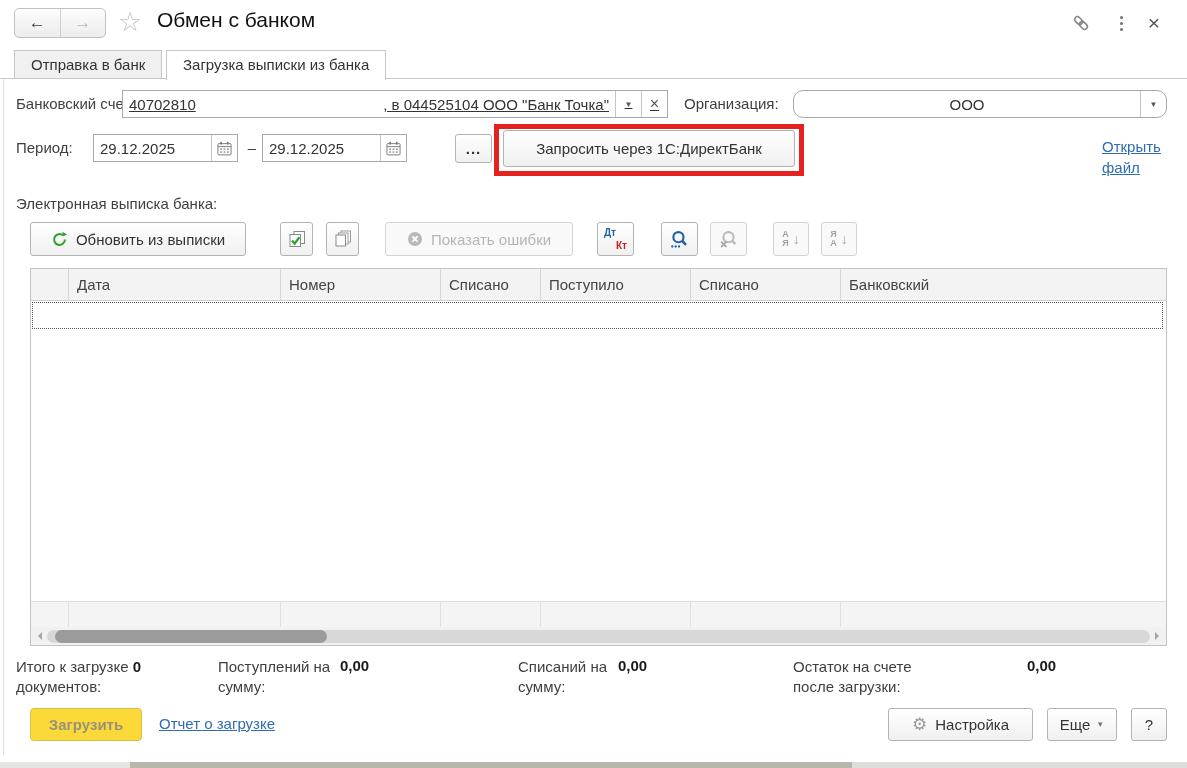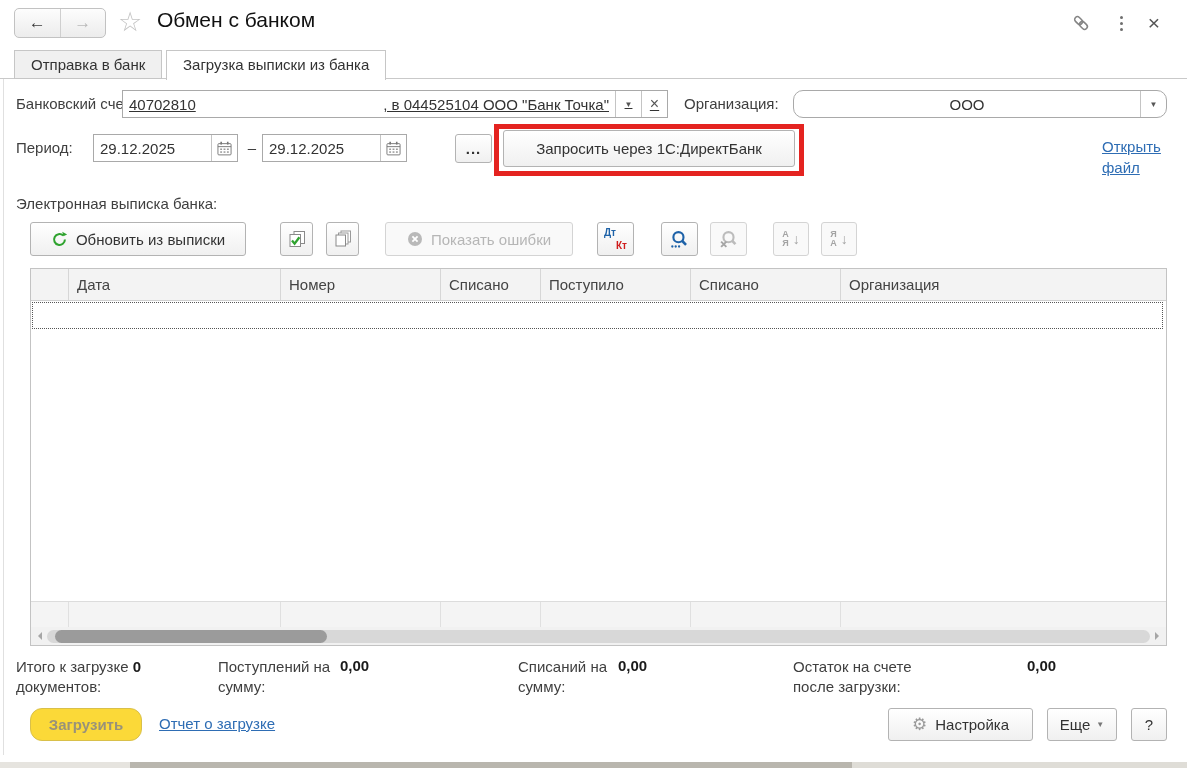--- a/index.html
+++ b/index.html
@@ -73,21 +73,21 @@
   .sb-arrow.r { border-left-color:#a6a6a6; }
   .sb-track { flex:1; height:13px; margin:0 5px; border-radius:7px; background:#d8d8d8; position:relative; }
   .sb-thumb { position:absolute; left:8px; top:0; width:272px; height:13px; border-radius:7px; background:#9b9b9b; }
 
   
   .tot-lbl { position:absolute; top:657px; line-height:20px; color:#3f3f3f; }
   .tot-val { position:absolute; top:657px; font-weight:bold; color:#1a1a1a; text-align:left; }
 
   
   .load-btn { left:30px; top:708px; width:112px; height:33px; background:#fbd938; border:1px solid #d9c04a;
-    border-radius:12px; color:#98927a; font-weight:bold; }
+    border-radius:4px; color:#98927a; font-weight:bold; }
   .report-link { position:absolute; left:159px; top:715px; }
   .gear { font-size:17px; color:#9a9a9a; }
   .more-caret { font-size:8px; color:#777; margin-left:6px; }
 
   .taskbar-strip { position:absolute; left:0; bottom:0; width:1187px; height:6px; background:#e6e4df; }
   .taskbar-strip .seg-mid { position:absolute; left:130px; width:722px; top:0; height:6px; background:#b9b6ae; }
   .taskbar-strip .seg-right { position:absolute; left:852px; right:0; top:0; height:6px; background:#dfddd7; }
 
   svg { display:block; }
 </style>
@@ -266,21 +266,21 @@
   </div>
 
   <div class="grid">
     <div class="grid-header">
       <div class="th c0"></div>
       <div class="th c1">Дата</div>
       <div class="th c2">Номер</div>
       <div class="th c3">Списано</div>
       <div class="th c4">Поступило</div>
       <div class="th c5">Списано</div>
-      <div class="th c6">Организация</div>
+      <div class="th c6">Банковский</div>
     </div>
     <div class="focus-row"></div>
     <div class="grid-footer">
       <div class="tf c0"></div>
         <div class="tf c1"></div>
         <div class="tf c2"></div>
         <div class="tf c3"></div>
       <div class="tf c4"></div>
         <div class="tf c5"></div>
         <div class="tf c6"></div>

